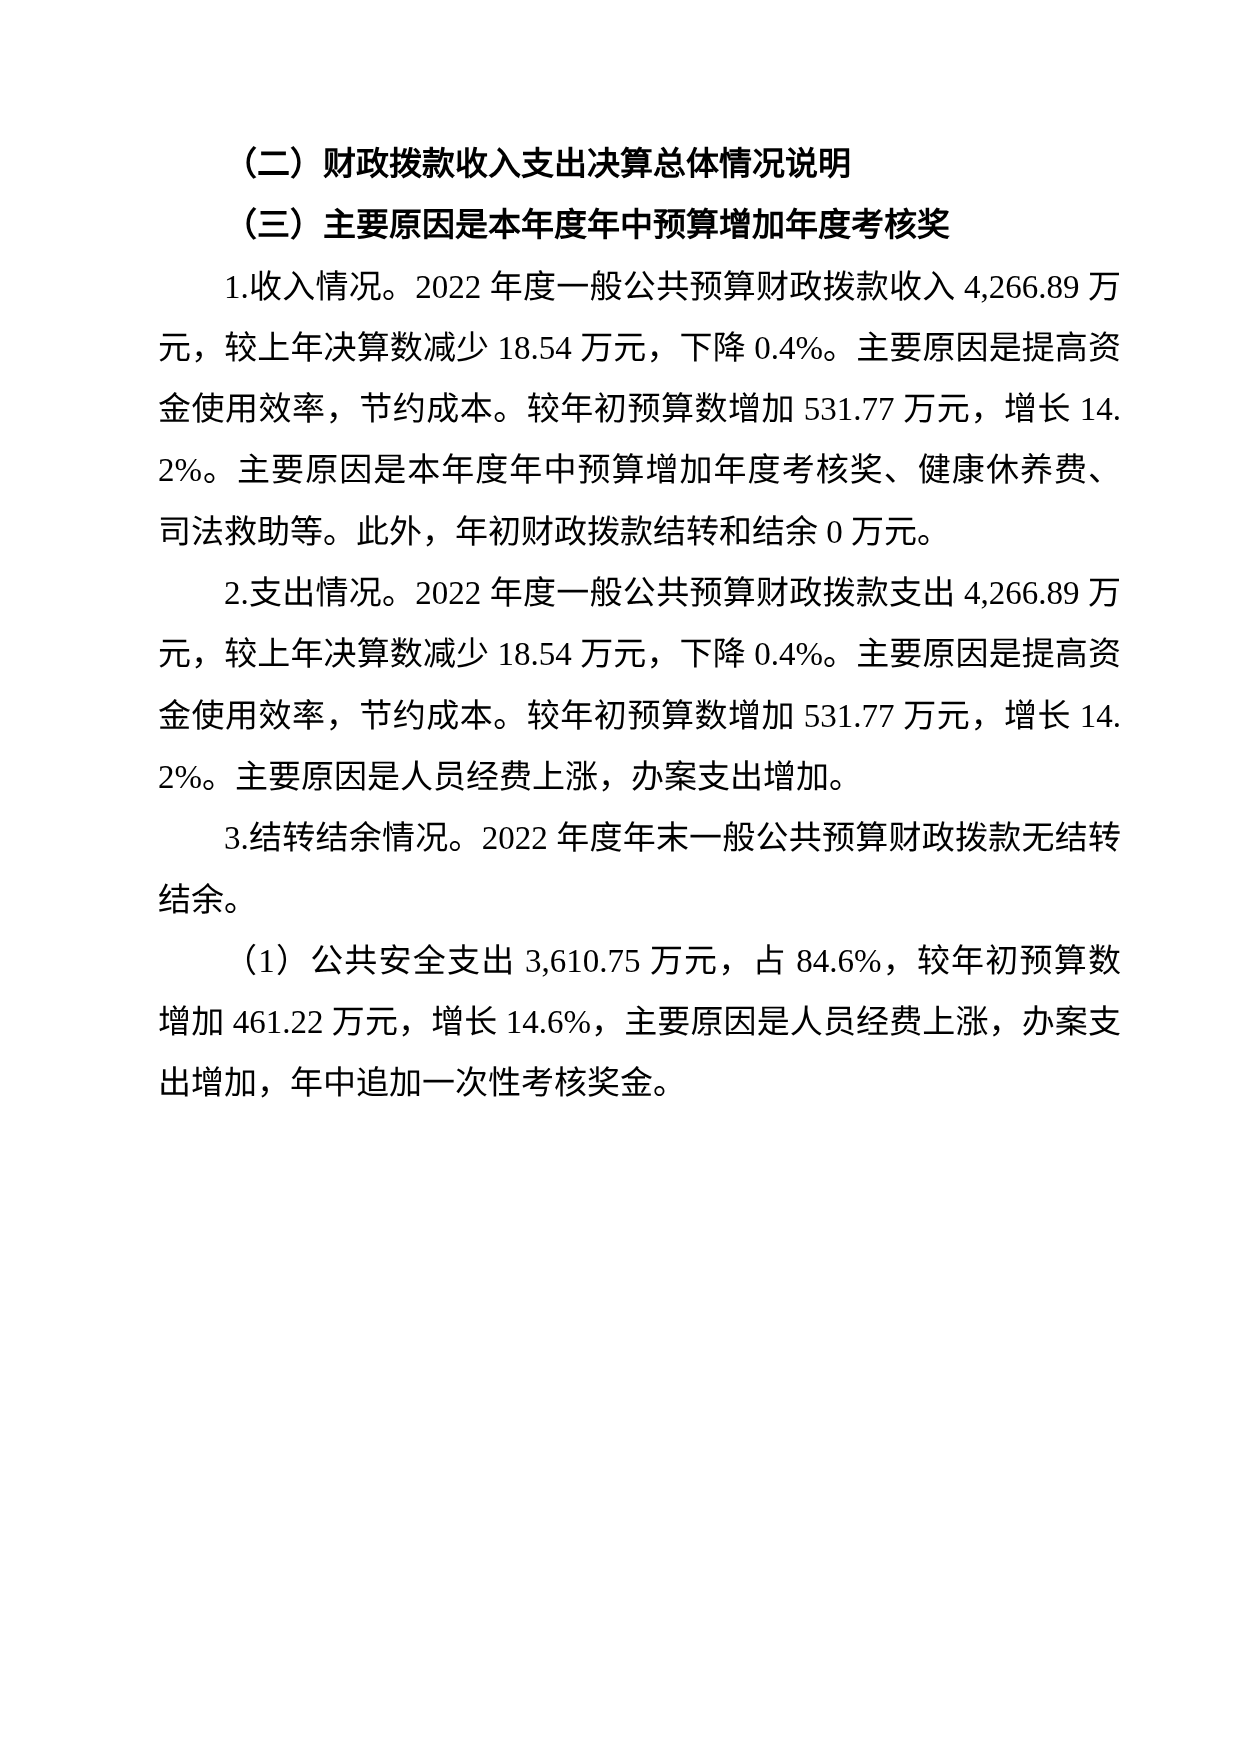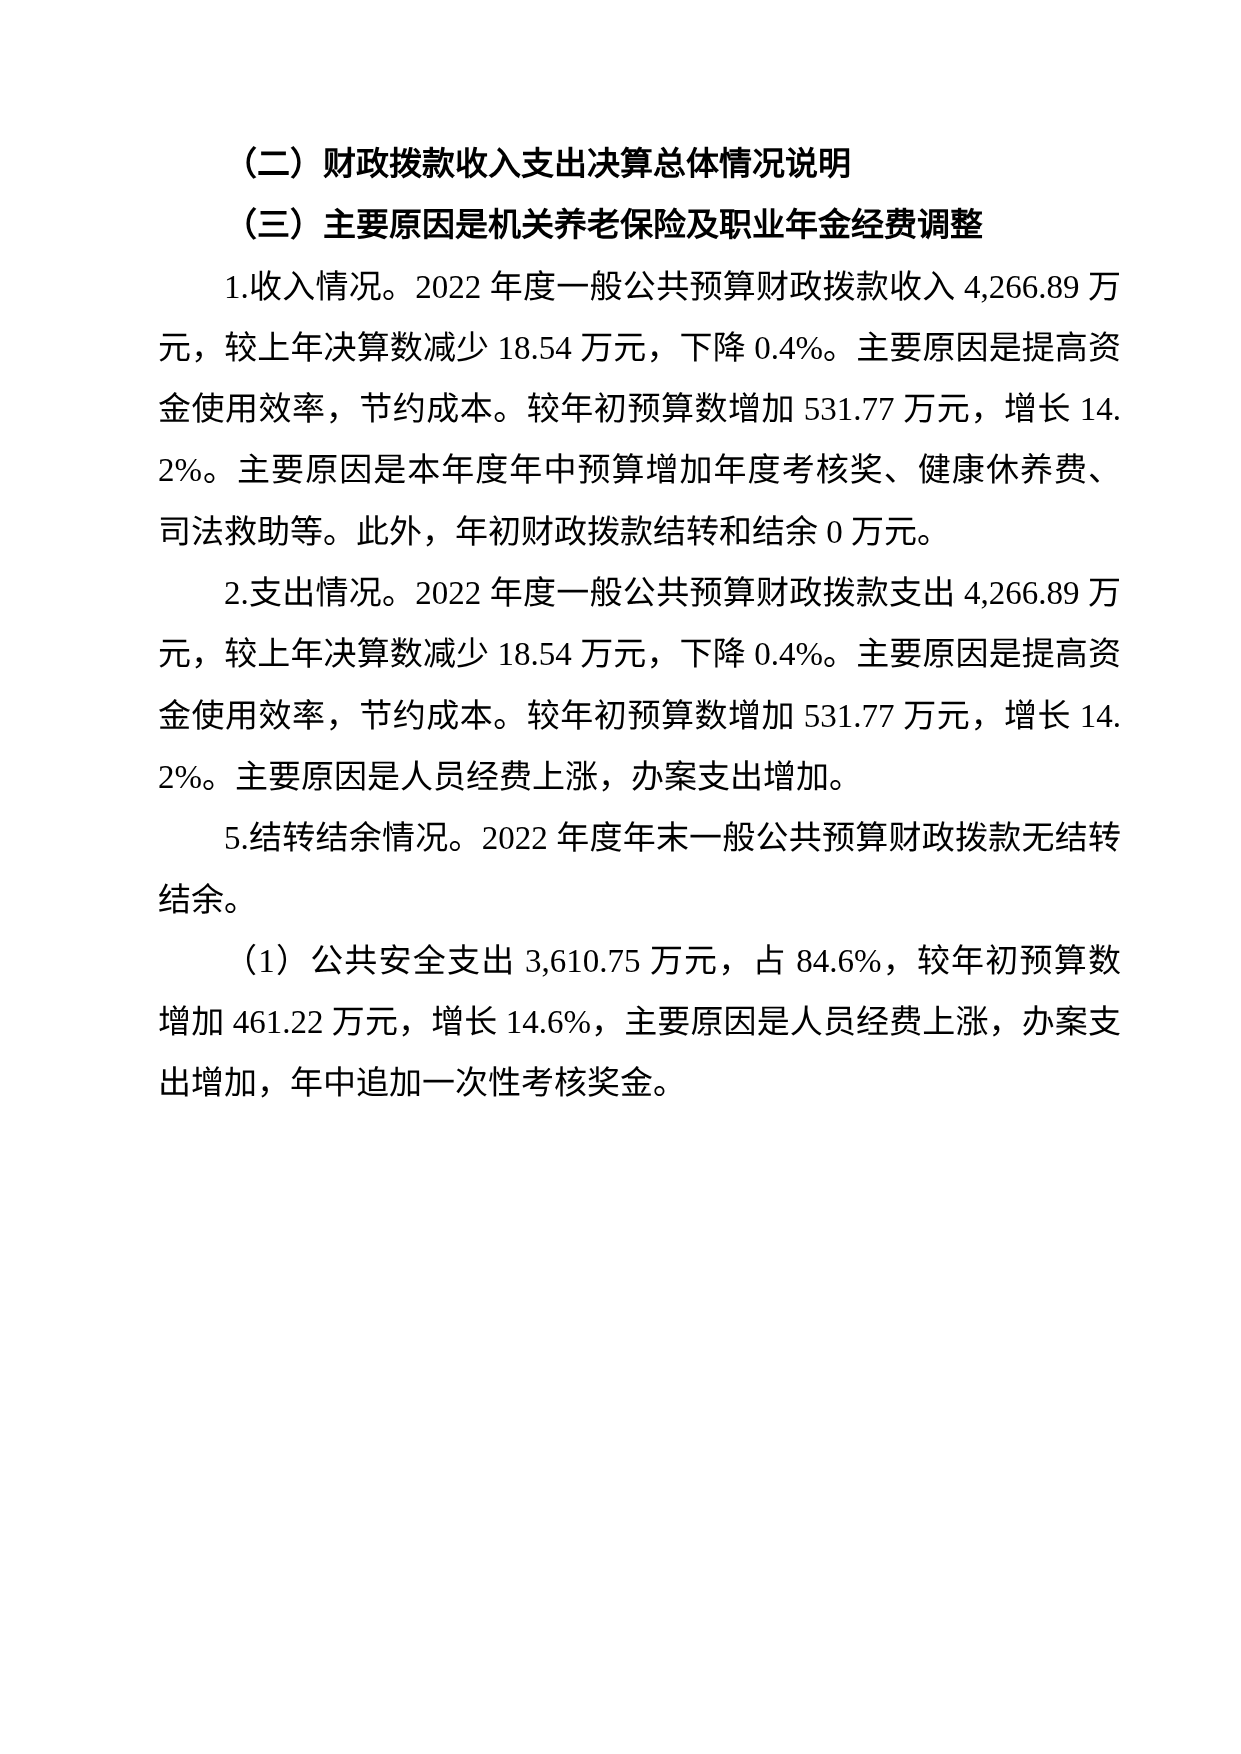--- a/index.html
+++ b/index.html
@@ -32,19 +32,19 @@
   .content p.heading {
     font-weight: 700;
   }
 </style>
 </head>
 <body>
 
 <div class="page">
   <div class="content">
     <p class="heading">（二）财政拨款收入支出决算总体情况说明</p>
-    <p class="heading">（三）主要原因是机关养老保险及职业年金经费调整</p>
+    <p class="heading">（三）主要原因是本年度年中预算增加年度考核奖</p>
     <p>1.收入情况。2022 年度一般公共预算财政拨款收入 4,266.89 万元，较上年决算数减少 18.54 万元，下降 0.4%。主要原因是提高资金使用效率，节约成本。较年初预算数增加 531.77 万元，增长 14.2%。主要原因是本年度年中预算增加年度考核奖、健康休养费、司法救助等。此外，年初财政拨款结转和结余 0 万元。</p>
     <p>2.支出情况。2022 年度一般公共预算财政拨款支出 4,266.89 万元，较上年决算数减少 18.54 万元，下降 0.4%。主要原因是提高资金使用效率，节约成本。较年初预算数增加 531.77 万元，增长 14.2%。主要原因是人员经费上涨，办案支出增加。</p>
-    <p>5.结转结余情况。2022 年度年末一般公共预算财政拨款无结转结余。</p>
+    <p>3.结转结余情况。2022 年度年末一般公共预算财政拨款无结转结余。</p>
     <p>（1）公共安全支出 3,610.75 万元，占 84.6%，较年初预算数增加 461.22 万元，增长 14.6%，主要原因是人员经费上涨，办案支出增加，年中追加一次性考核奖金。</p>
   </div>
 </div>
 
 </body></html>

